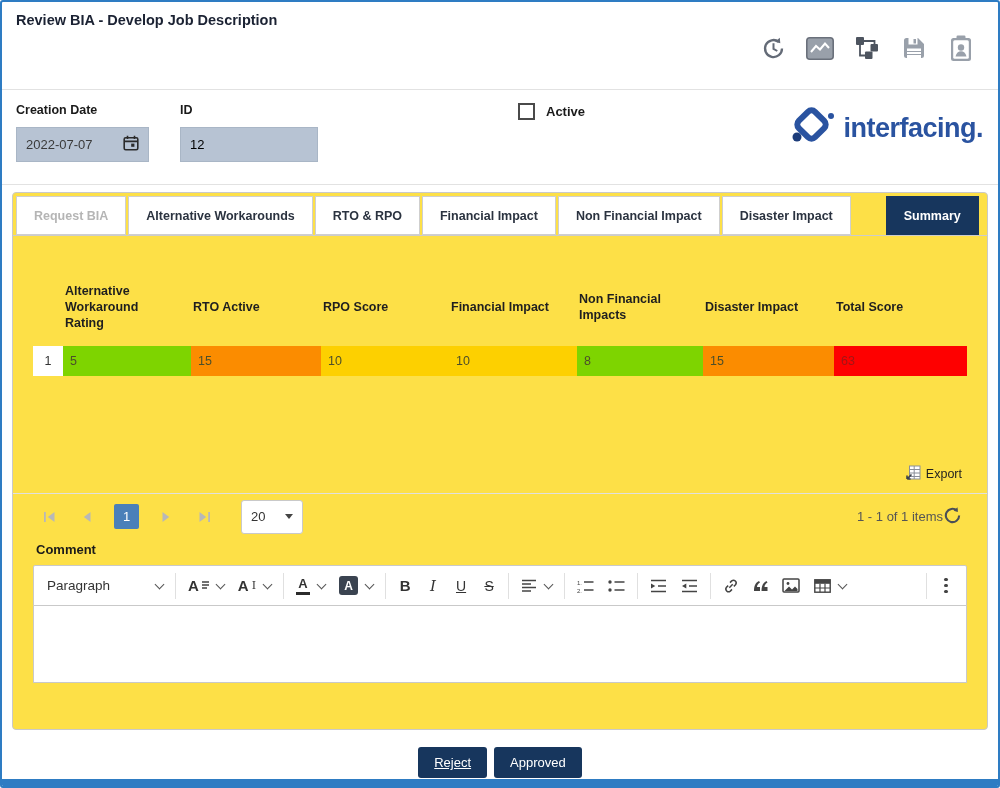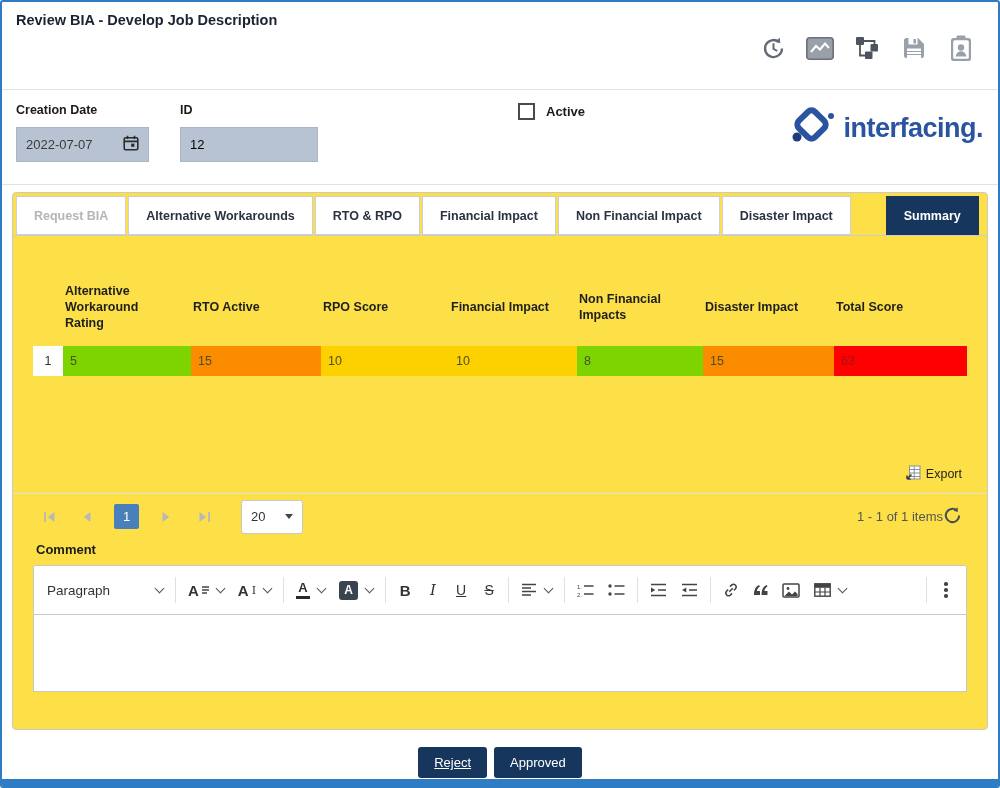--- a/index.html
+++ b/index.html
@@ -49,21 +49,21 @@
   .pg-nav { display:flex; align-items:center; gap:16px; }
   .pg-btn { display:flex; align-items:center; justify-content:center; width:22px; height:22px; cursor:pointer; }
   .pg-current { width:25px; height:25px; border-radius:2px; color:#fff; font-size:13px; display:flex; align-items:center; justify-content:center; cursor:pointer; }
   .pg-size { margin-left:26px; width:62px; height:34px; border:1px solid #c9c9c9; border-radius:3px; display:flex; align-items:center; justify-content:space-between; padding:11px 9px; font-size:13px; color:#333; background:#fff; cursor:pointer; }
   .dd-arrow { width:0; height:0; border-left:4px solid transparent; border-right:4px solid transparent; border-top:5px solid #444; }
   .pg-right { margin-left:auto; display:flex; align-items:center; color:#555; font-size:13px; }
 
   
   .comment-label { position:absolute; top:349px; left:23px; font-size:13px; font-weight:bold; color:#1a1a1a; }
   .editor { position:absolute; top:372px; left:20px; right:20px; }
-  .ed-toolbar { height:50px; border:1px solid #c9c9c9; border-radius:2px 2px 0 0; display:flex; align-items:center; padding:0 6px; background:#fff; }
+  .ed-toolbar { height:41px; border:1px solid #c9c9c9; border-radius:2px 2px 0 0; display:flex; align-items:center; padding:0 6px; background:#fff; }
   .ed-area { height:77px; border:1px solid #c9c9c9; border-top:none; background:#fff; cursor:text; }
   .tbtn { min-width:28px; height:30px; display:flex; align-items:center; justify-content:center; gap:3px; padding:0 7px; color:#333; cursor:pointer; border-radius:3px; }
   .tb-para { width:130px; justify-content:space-between; font-size:13.5px; }
   .tb-sep { width:1px; height:26px; background:#e0e0e0; margin:0 5px; }
   .chev { display:inline-block; width:7px; height:7px; border-right:1.6px solid #555; border-bottom:1.6px solid #555; transform:rotate(45deg); margin-left:5px; margin-top:-3px; }
   .tb-A { font-weight:bold; font-size:15px; }
   .tb-serifI { font-family:"DejaVu Serif", serif; font-size:11px; }
   .tb-b { font-weight:bold; font-size:15px; }
   .tb-i { font-family:"DejaVu Serif", serif; font-style:italic; font-size:15px; }
   .tb-u { font-size:14px; text-decoration:underline; }

